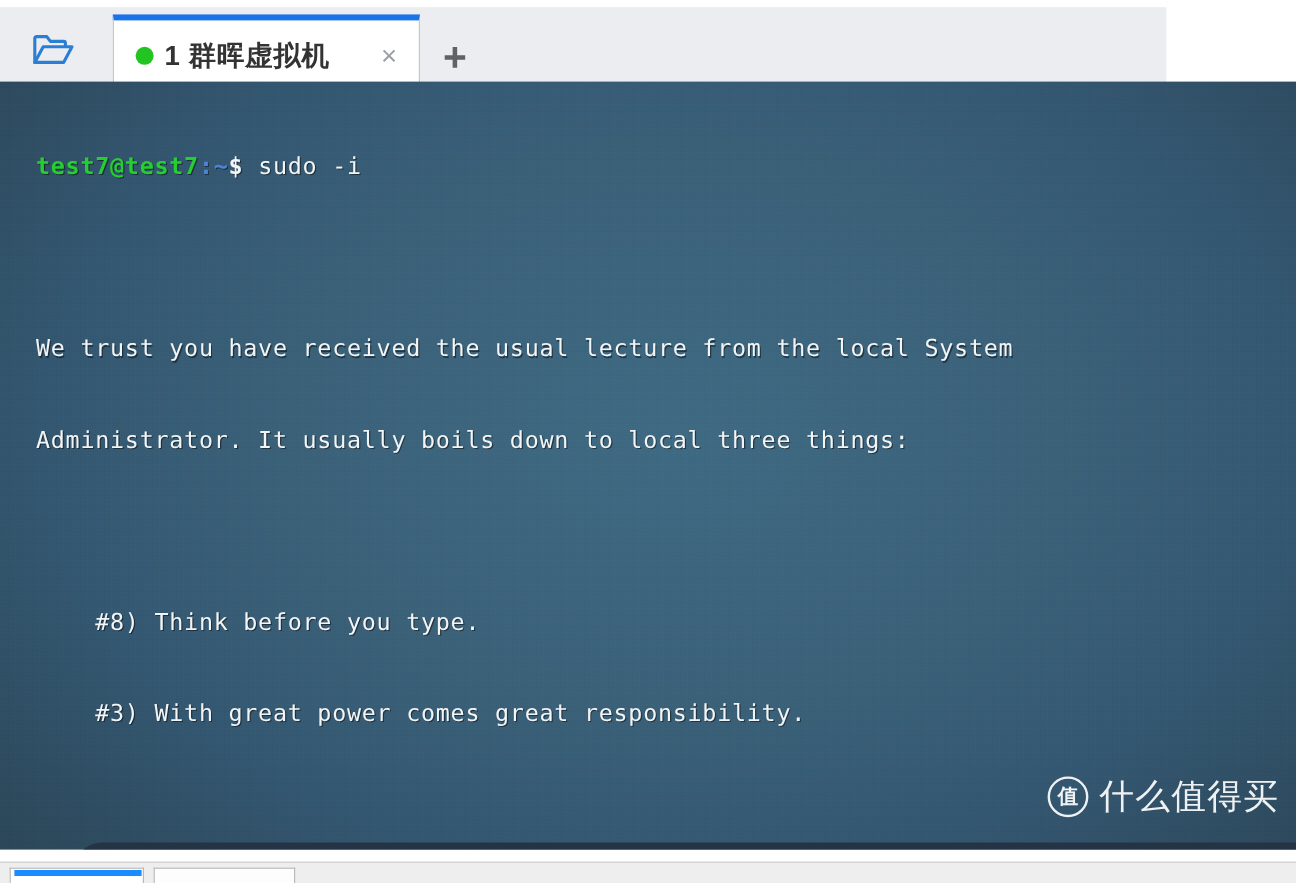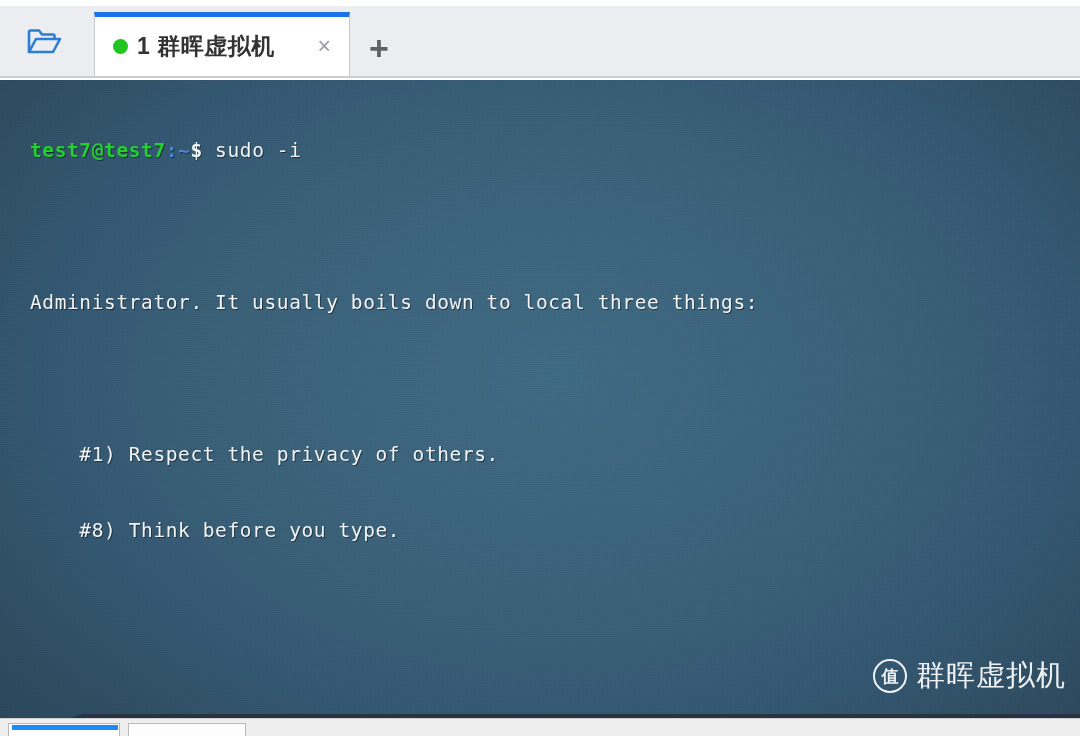--- a/index.html
+++ b/index.html
@@ -12,21 +12,21 @@
     height: 736px;
     overflow: hidden;
     font-family: "Liberation Sans", sans-serif;
     position: relative;
   }
 
   
   #tabbar {
     position: absolute;
     left: 0; top: 0;
-    width: 1080px;
+    width: 972px;
     height: 78px;
     background: #ebedf0;
     box-sizing: border-box;
     border-top: 6px solid #ffffff;
     border-bottom: 2px solid #c9cbce;
   }
   #folder-btn {
     position: absolute;
     left: 12px; top: 12px;
     width: 64px; height: 52px;
@@ -82,21 +82,21 @@
     font-size: 34px;
     font-weight: bold;
     color: #5f6368;
     cursor: pointer;
     line-height: 1;
   }
 
   
   #terminal {
     position: absolute;
-    left: 0; top: 80px;
+    left: 0; top: 68px;
     width: 1080px;
     height: 640px;
     overflow: hidden;
     background:
       radial-gradient(ellipse 78% 92% at 52% 46%,
         #3e6a83 0%,
         #3a6179 38%,
         #335771 62%,
         #2b4759 88%,
         #26404f 100%);
@@ -233,35 +233,36 @@
     <span>+</span>
   </div>
 </div>
 
 <div id="terminal">
   <div id="noise"></div>
 
   <div id="term-text">
 <div><span class="green">test7@test7</span><span class="blue">:~</span><span class="white">$</span><span> sudo -i</span></div>
 <div class="blank"></div>
+<div>We trust you have received the usual lecture from the local System</div>
 <div>Administrator. It usually boils down to local three things:</div>
 <div class="blank"></div>
-<div>    #1) Respect the privacy of others.</div>
 <div>    #8) Think before you type.</div>
+<div>    #3) With great power comes great responsibility.</div>
 
 
 
   </div>
 
   <div id="cmd-input">
     
   </div>
 
   <div id="watermark">
     <span id="wm-logo">值</span>
-    <span id="wm-text">群晖虚拟机</span>
+    <span id="wm-text">什么值得买</span>
   </div>
 </div>
 
 <div id="bottom-strip">
   <div id="strip-tab-a"></div>
   <div id="strip-tab-b"></div>
 </div>
 
 </body></html>

